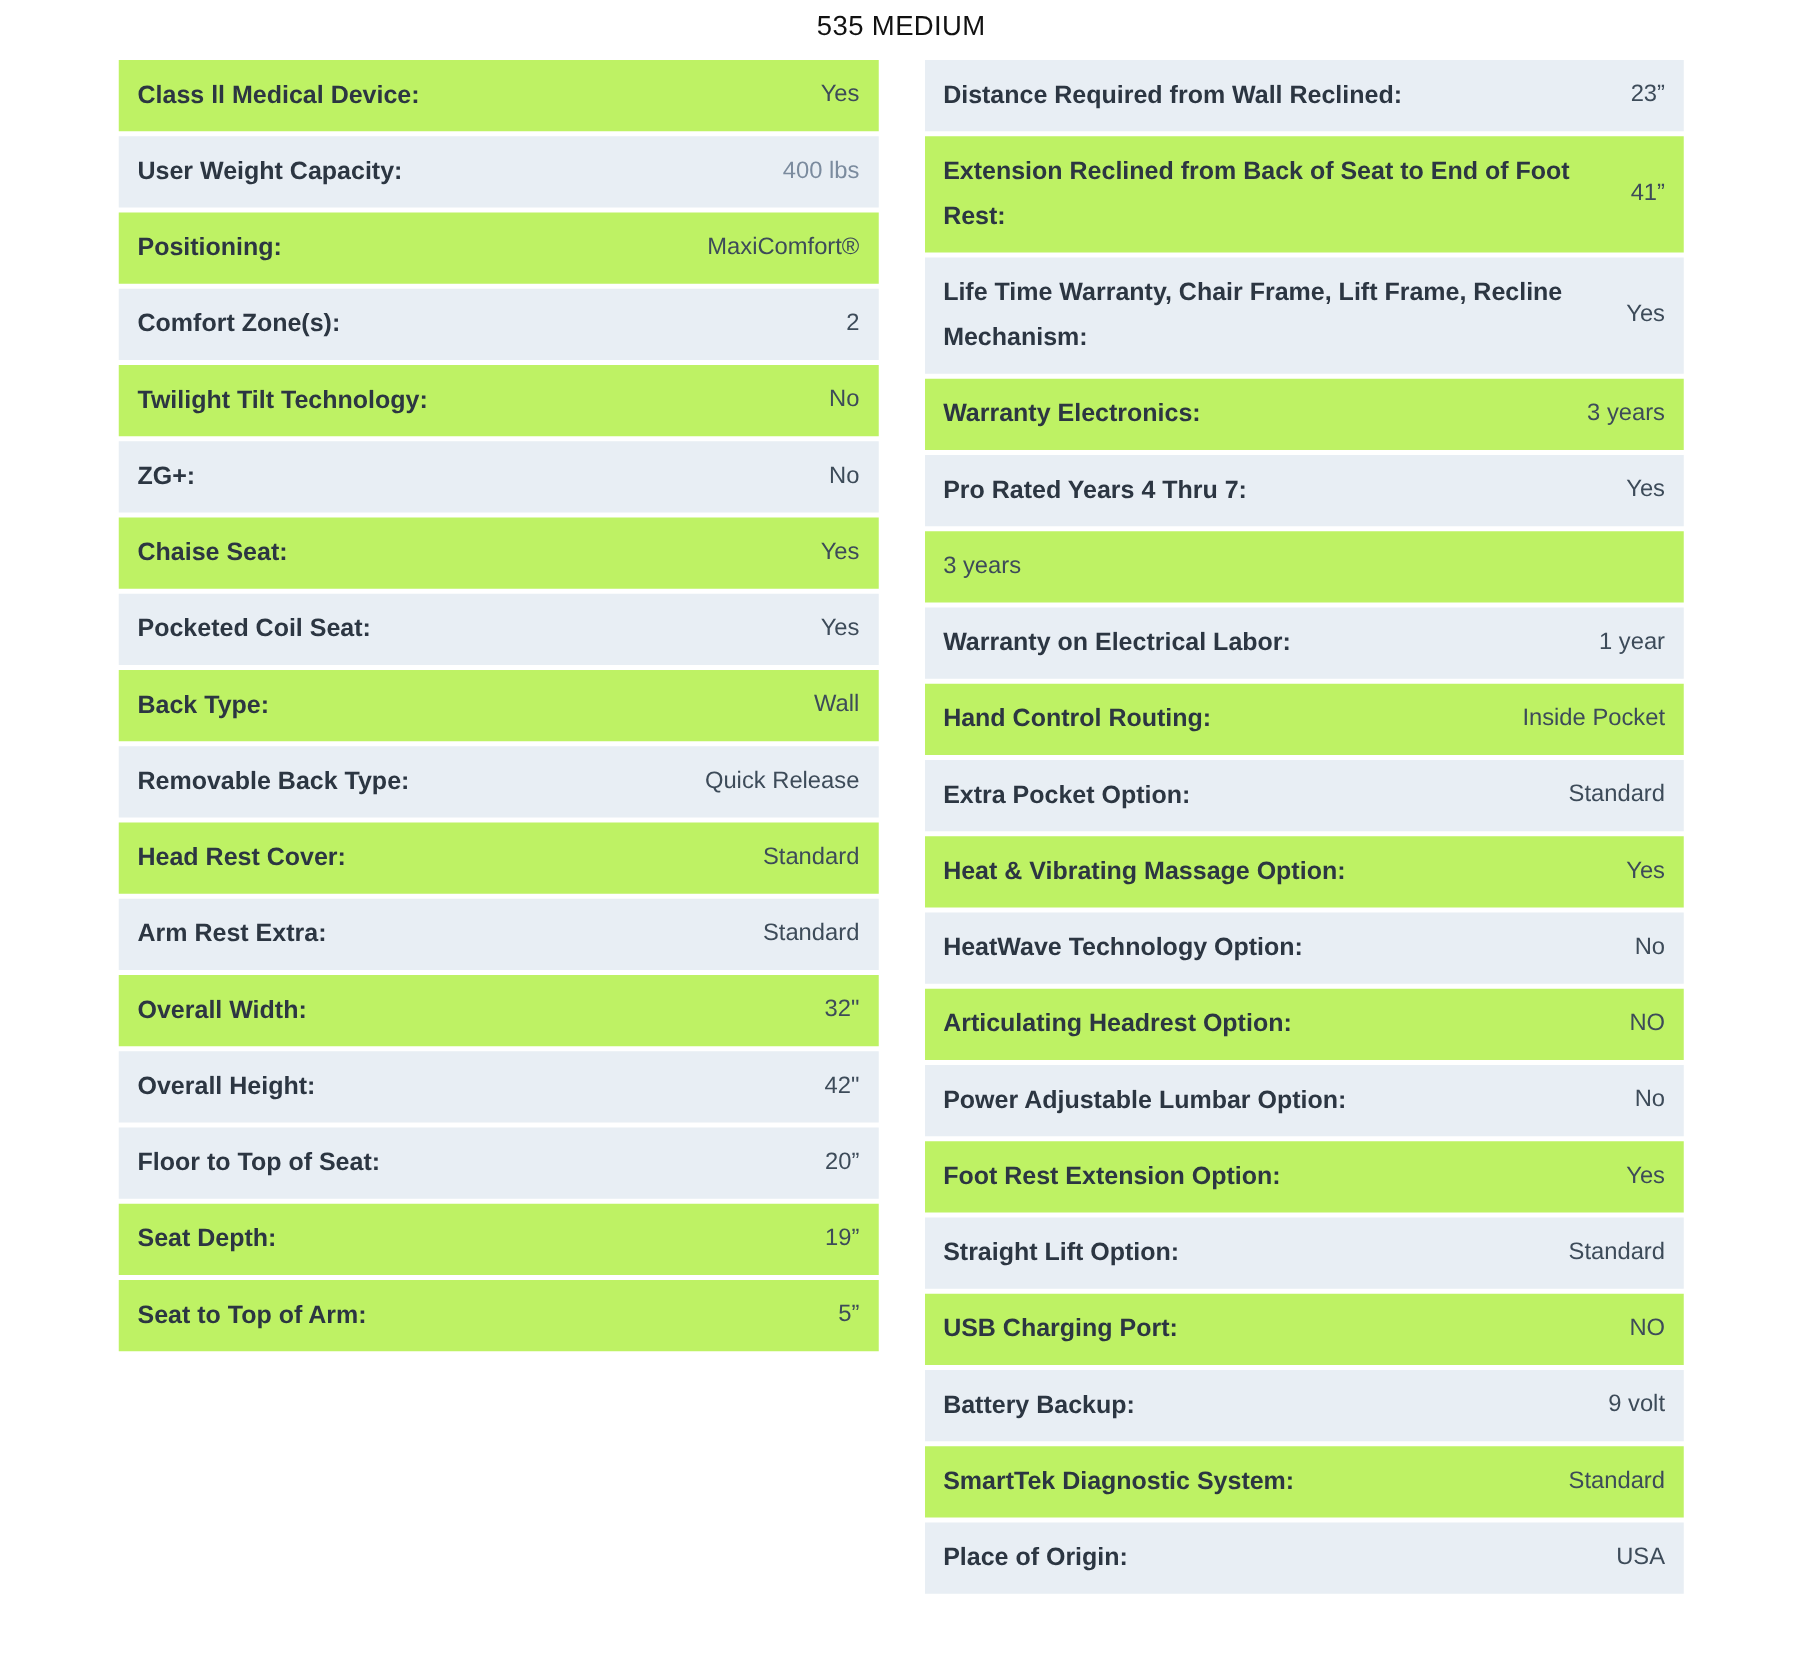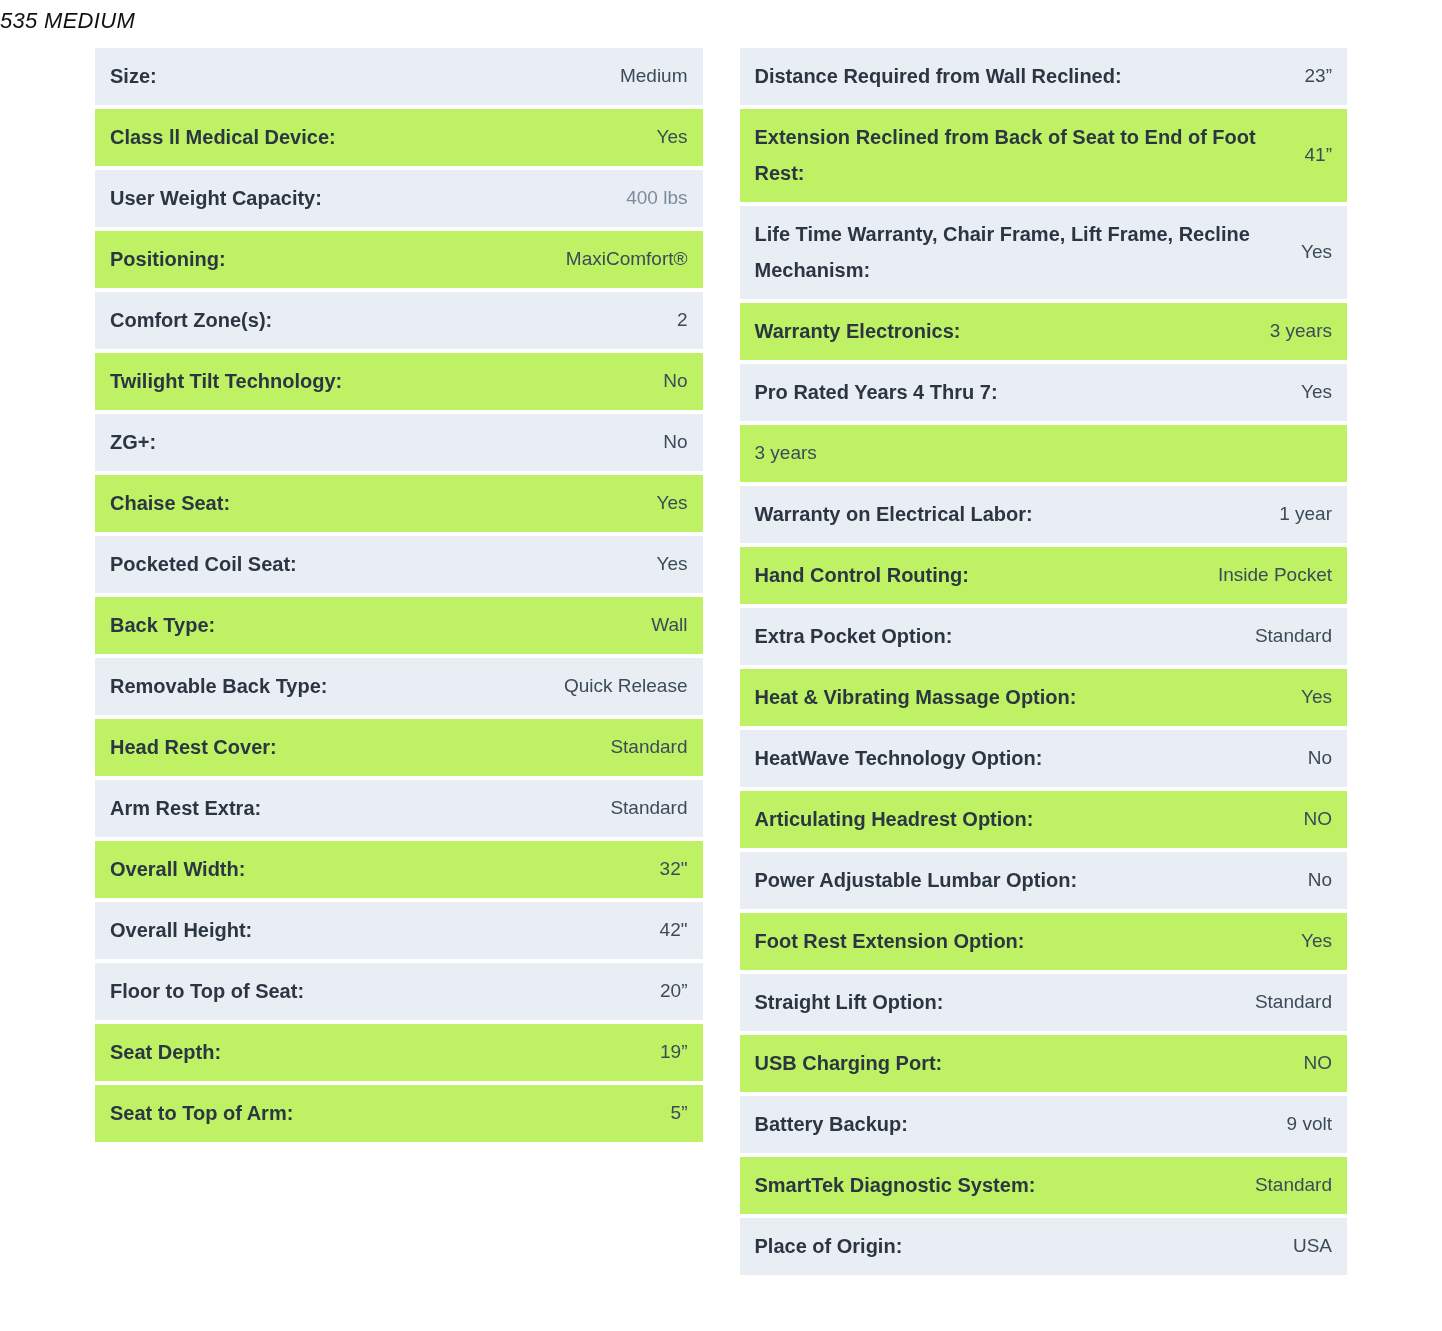--- a/index.html
+++ b/index.html
@@ -16,26 +16,26 @@
     background: #ffffff;
     font-family: "Liberation Sans", sans-serif;
   }
   .page {
     width: 1442px;
     min-height: 1331px;
     background: #ffffff;
     padding-top: 8px;
   }
   .page-title {
+    text-align: center;
     font-size: 22px;
     font-weight: 400;
     color: var(--title-color);
     margin: 0 0 14px 0;
     letter-spacing: 0.3px;
-    font-style: italic;
   }
   .spec-grid {
     width: 1252px;
     margin: 0 auto;
     display: grid;
     grid-template-columns: 1fr 1fr;
     column-gap: 37px;
     align-items: start;
   }
   .spec-col {
@@ -75,24 +75,20 @@
   }
 </style>
 </head>
 <body>
 
 <div class="page">
   <h1 class="page-title">535 MEDIUM</h1>
 
   <div class="spec-grid">
     <div class="spec-col">
-        <div class="spec-row shaded">
-          <span class="spec-label">Size:</span>
-          <span class="spec-value">Medium</span>
-        </div>
         <div class="spec-row">
           <span class="spec-label">Class ll Medical Device:</span>
           <span class="spec-value">Yes</span>
         </div>
         <div class="spec-row shaded">
           <span class="spec-label">User Weight Capacity:</span>
           <span class="spec-value muted">400 lbs</span>
         </div>
         <div class="spec-row">
           <span class="spec-label">Positioning:</span>

